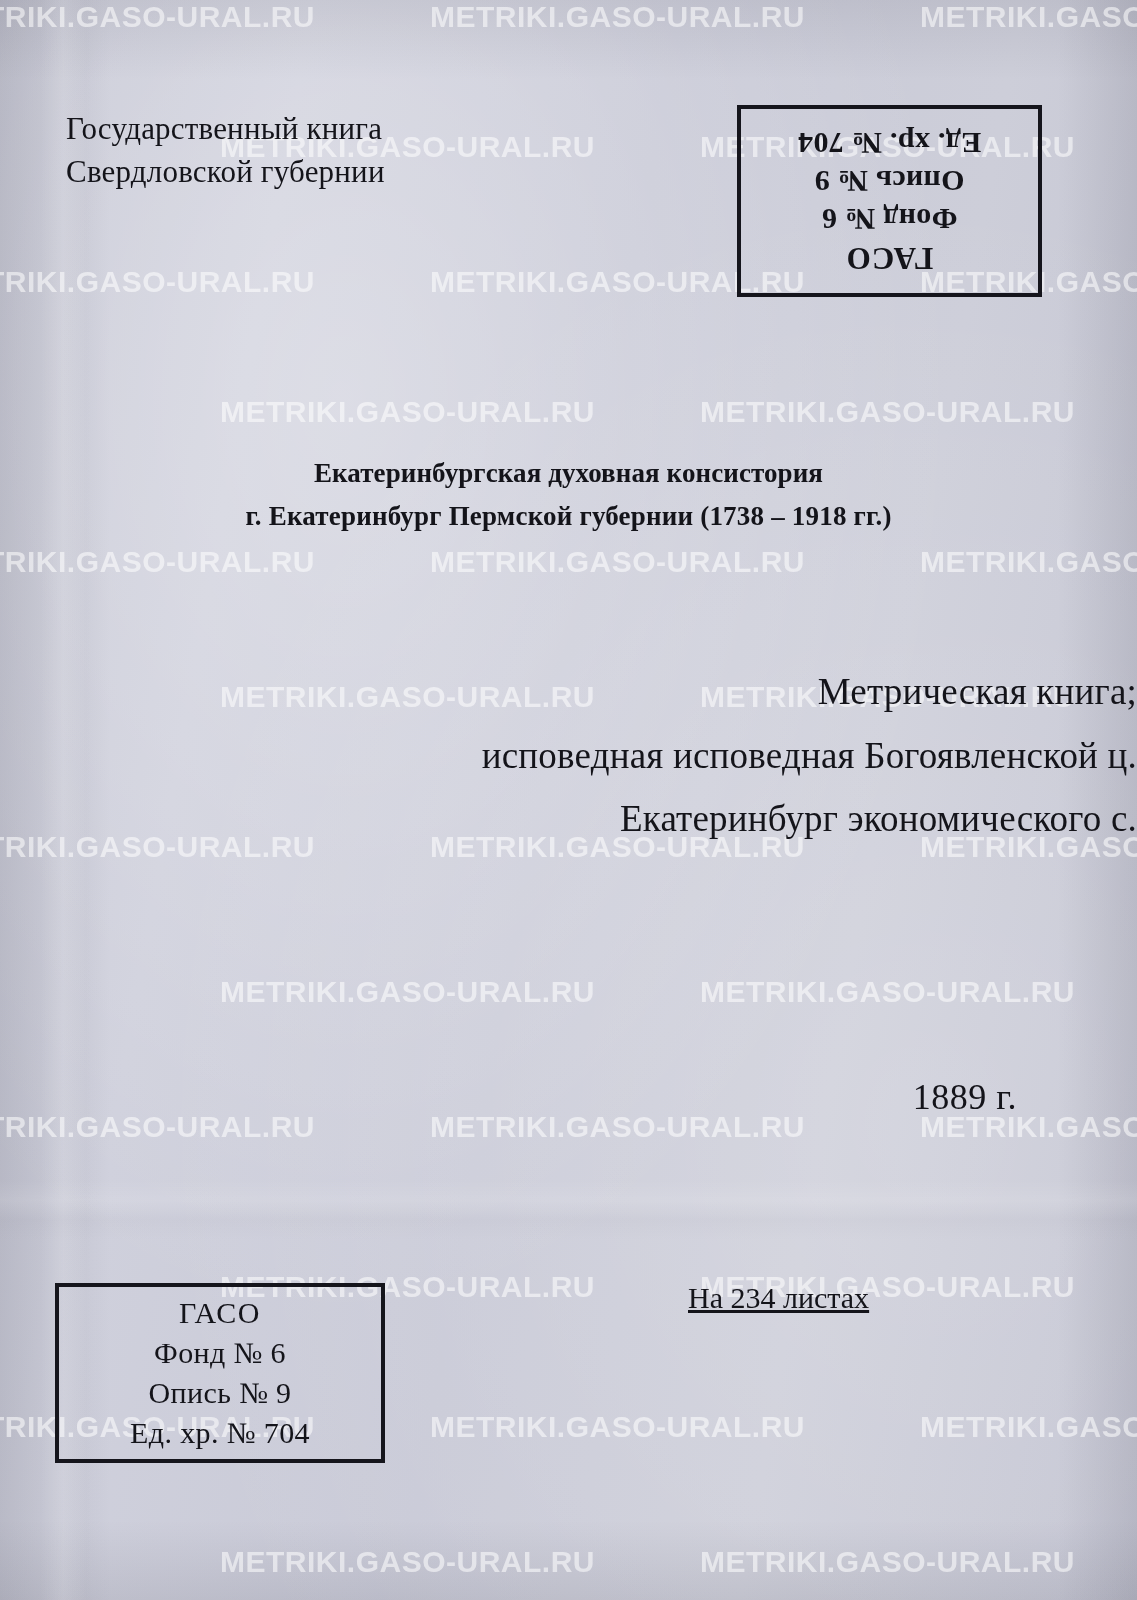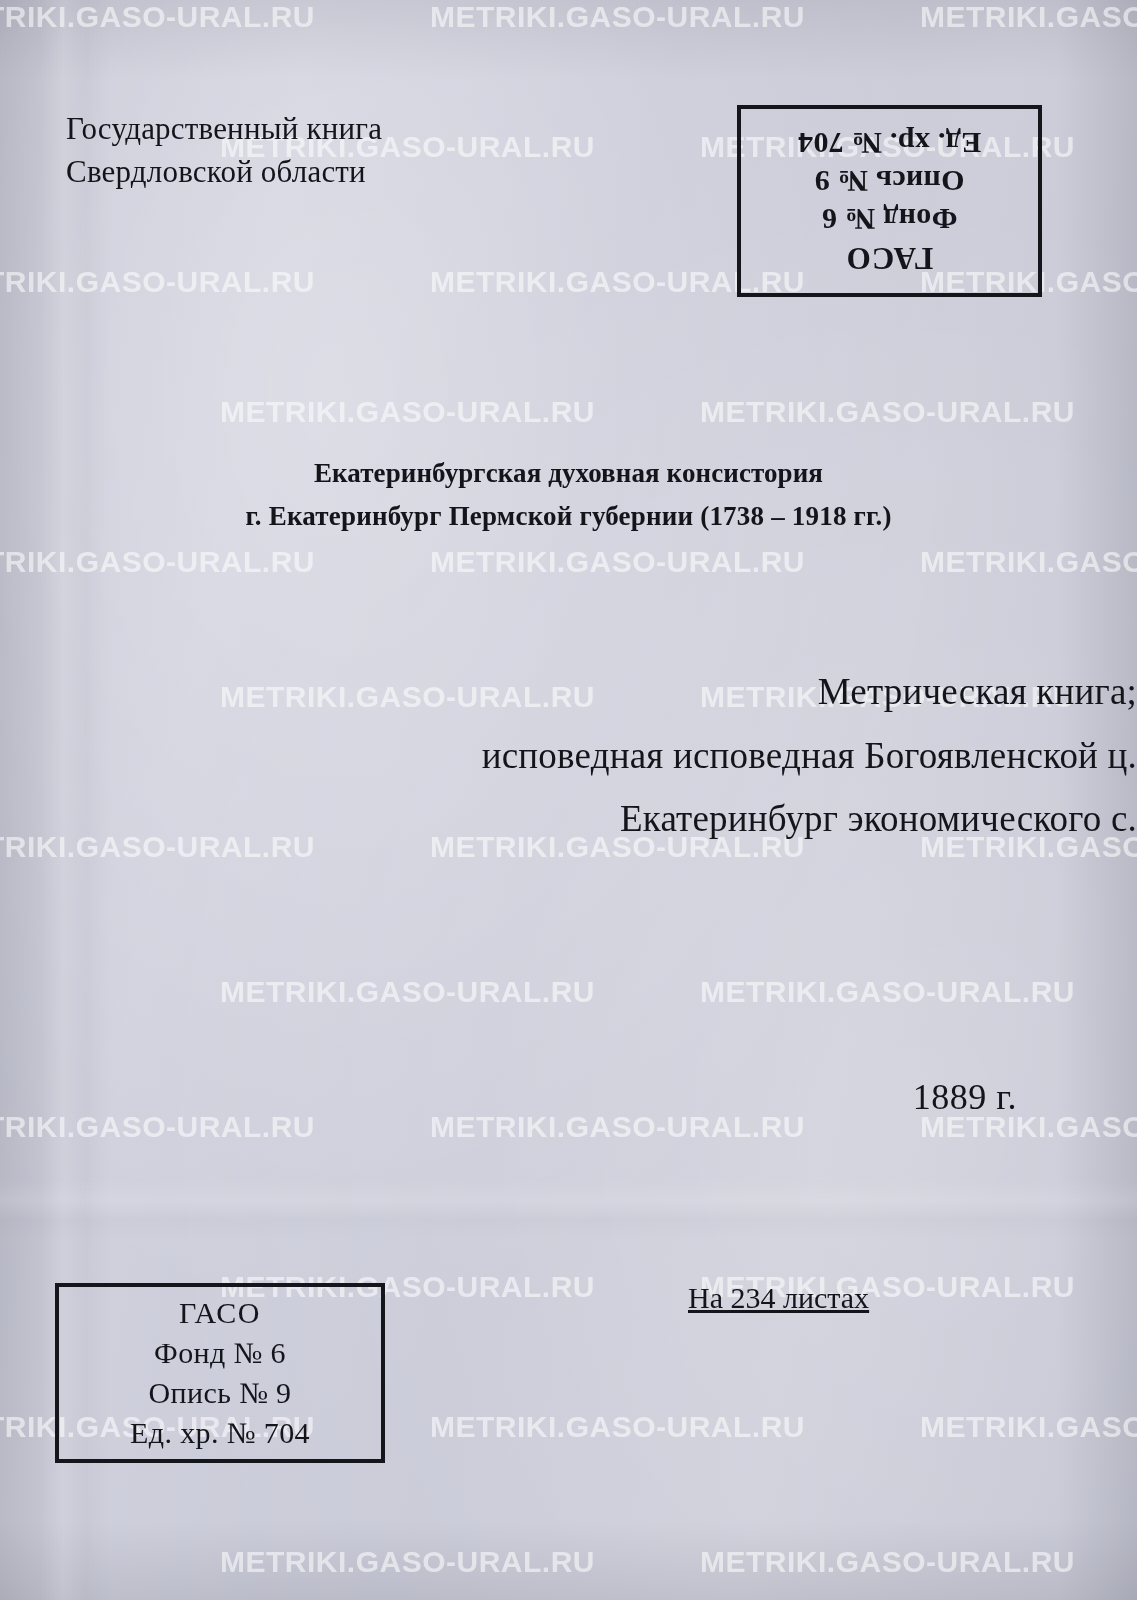--- a/index.html
+++ b/index.html
@@ -233,21 +233,21 @@
   <div class="wm" style="left:920px;  top:1410px;">METRIKI.GASO-URAL.RU</div>
 
   <div class="wm" style="left:220px;  top:1545px;">METRIKI.GASO-URAL.RU</div>
   <div class="wm" style="left:700px;  top:1545px;">METRIKI.GASO-URAL.RU</div>
 </div>
 
 <div class="content">
 
   <div class="archive-name">
     <div>Государственный книга</div>
-    <div>Свердловской области</div>
+    <div>Свердловской губернии</div>
   </div>
 
   <div class="stamp-top">
     <div class="line title">ГАСО</div>
     <div class="line">Фонд № 6</div>
     <div class="line">Опись № 9</div>
     <div class="line">Ед. хр. № 704</div>
   </div>
 
   <div class="fond-header">

